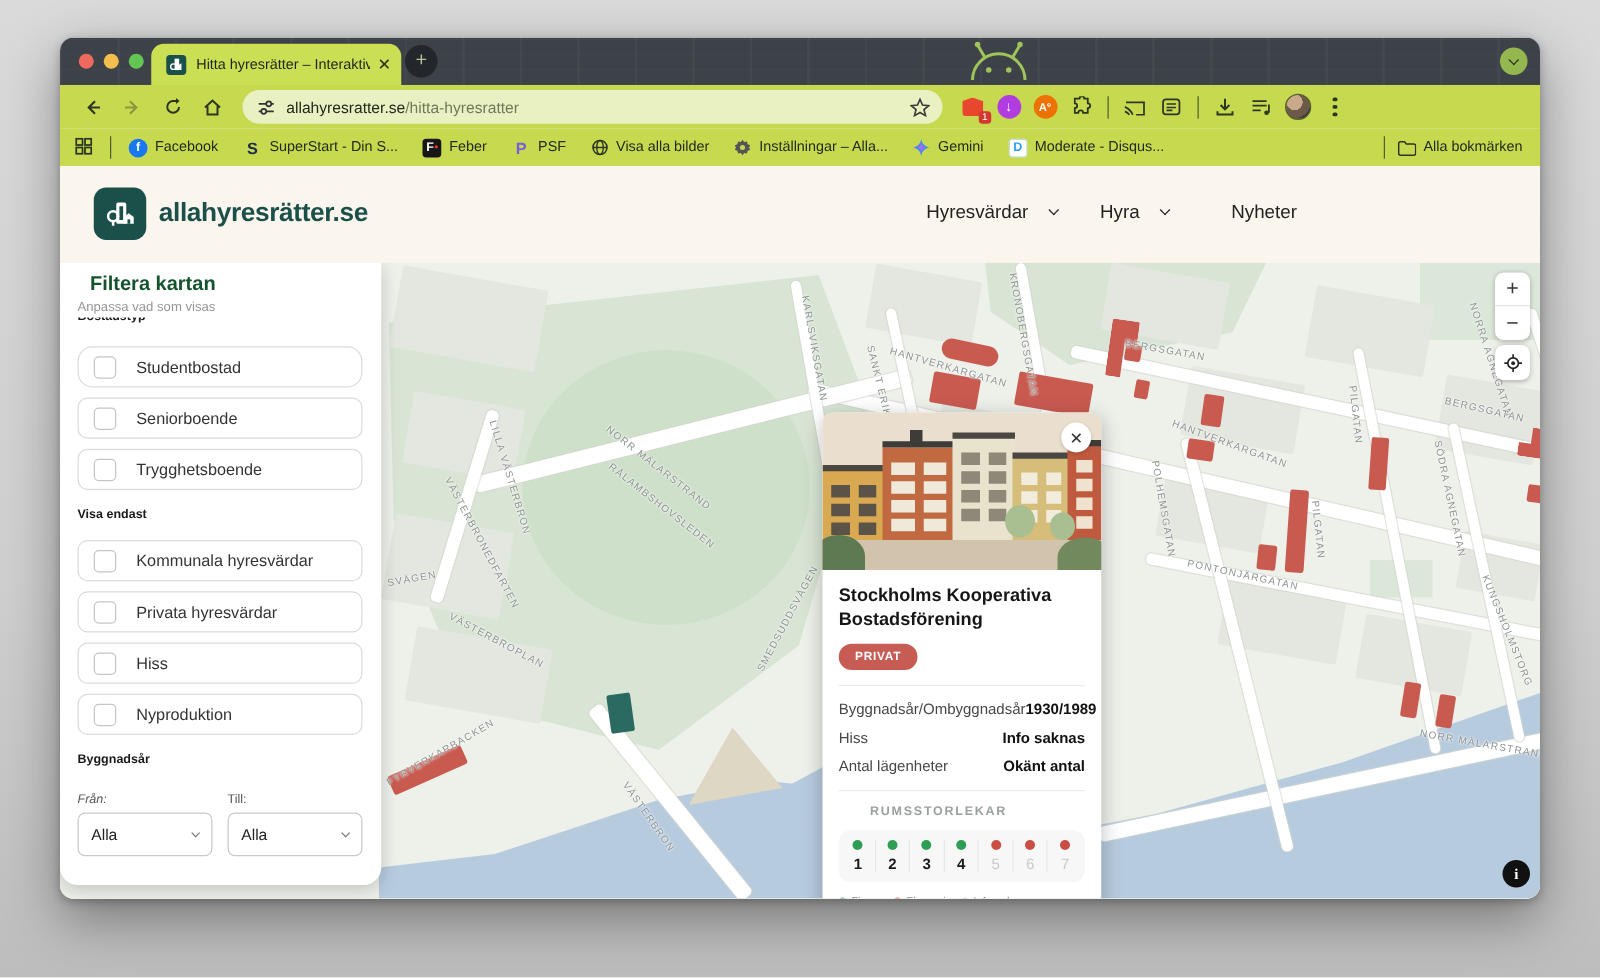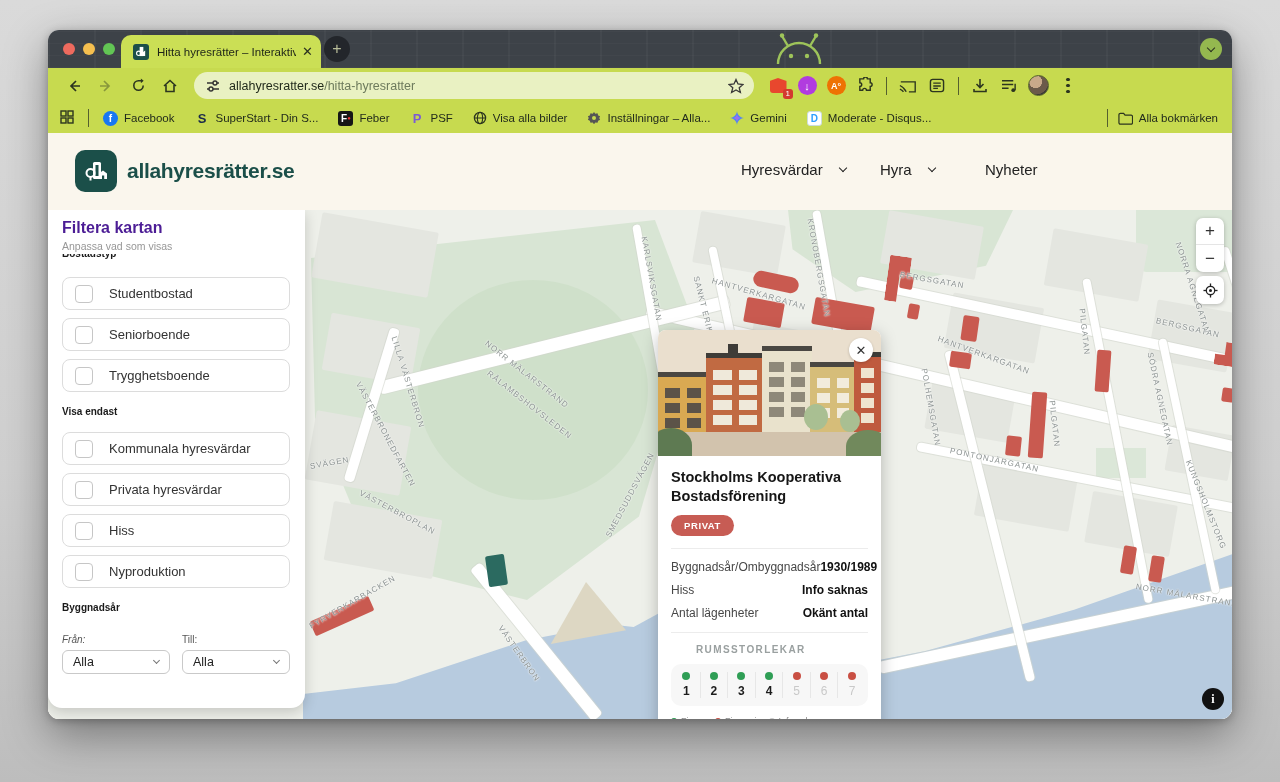--- a/index.html
+++ b/index.html
@@ -67,28 +67,28 @@
 
   #zoom-ctrl { position:absolute; left:1148px; top:8px; width:28px; background:#fff; border-radius:7px; box-shadow:0 1px 4px rgba(0,0,0,.25); overflow:hidden; }
   .zbtn { width:28px; height:27px; display:flex; align-items:center; justify-content:center; font-size:17px; color:#333; }
   #zoom-in { border-bottom:1px solid #e5e5e5; }
   #geo-btn { position:absolute; left:1148px; top:66px; width:28px; height:28px; background:#fff; border-radius:7px; box-shadow:0 1px 4px rgba(0,0,0,.25); display:flex; align-items:center; justify-content:center; }
   #info-btn { position:absolute; left:1154px; top:478px; width:22px; height:22px; border-radius:50%; background:#111; color:#fff; font-size:12px; font-weight:bold; display:flex; align-items:center; justify-content:center; font-family:"Liberation Serif",serif; }
 
   
   #sidebar { position:absolute; left:0; top:0; width:257px; height:498px; background:#fff; border-radius:0 0 14px 14px; box-shadow:0 4px 14px rgba(0,0,0,.18); z-index:20; overflow:hidden; }
   #sb-head { position:absolute; left:0; top:0; right:0; height:44px; background:#fff; z-index:2; padding:9px 14px 0; }
-  #sb-title { font-size:16px; font-weight:bold; color:#4c1d95; }
+  #sb-title { font-size:16px; font-weight:bold; color:#14532d;margin-left:10px; }
   #sb-sub { font-size:10.5px; color:#979797; margin-top:3px; }
   .sb-sect { position:absolute; left:14px; font-size:10px; font-weight:bold; color:#1a1a1a; z-index:1; }
   .cb-card { position:absolute; left:14px; width:228px; height:33px; border:1px solid #dcdcdc; border-radius:8px; display:flex; align-items:center; padding:0 12px; background:#fff; }
   .cb-box { width:18px; height:18px; border:1.5px solid #c6c6c6; border-radius:4px; background:#fff; flex:0 0 18px; }
   .cb-label { font-size:13px; color:#333; margin-left:16px; }
   .sb-minilabel { position:absolute; font-size:10px; color:#555; }
-  .sb-select { position:absolute; width:108px; height:24px; border:1px solid #c9c9c9; border-radius:6px; background:#fff; display:flex; align-items:center; padding:0 10px; font-size:12.5px; color:#222; justify-content:space-between; }
+  .sb-select { position:absolute; width:108px; height:35px; border:1px solid #c9c9c9; border-radius:6px; background:#fff; display:flex; align-items:center; padding:0 10px; font-size:12.5px; color:#222; justify-content:space-between; }
   .sb-select .chev { border-color:#777; width:5px; height:5px; }
 
   
   #popup { position:absolute; left:610px; top:120px; width:223px; background:#fff; border-radius:8px; box-shadow:0 4px 16px rgba(0,0,0,.25); z-index:10; }
   #popup-img { position:relative; height:126px; border-radius:8px 8px 0 0; overflow:hidden; background:#eadfce; }
   #popup-close { position:absolute; right:8px; top:8px; width:24px; height:24px; border-radius:50%; background:#fff; box-shadow:0 1px 3px rgba(0,0,0,.2); display:flex; align-items:center; justify-content:center; font-size:13px; color:#333; z-index:3; }
   .bldg { position:absolute; display:grid; gap:5px 7px; padding:12px 7px 0; align-content:start; }
   .bldg i { display:block; height:10px; }
   .roof { position:absolute; height:5px; background:#4a4742; }
   #img-ground { position:absolute; left:0; bottom:0; width:100%; height:24px; background:#d2c3ad; }
@@ -560,21 +560,21 @@
           </div>
         </div>
       </div>
 
       <div id="sidebar">
         <div id="sb-head">
           <div id="sb-title">Filtera kartan</div>
           <div id="sb-sub">Anpassa vad som visas</div>
         </div>
         <div class="sb-sect" style="top:38px;">Bostadstyp</div>
-        <div class="cb-card" style="top:67px;">
+        <div class="cb-card" style="top:67px;border-radius:12px;">
               <span class="cb-box"></span>
               <span class="cb-label">Studentbostad</span>
             </div>
         <div class="cb-card" style="top:149px;">
               <span class="cb-box"></span>
               <span class="cb-label">Trygghetsboende</span>
             </div>
         <div class="cb-card" style="top:108px;">
               <span class="cb-box"></span>
               <span class="cb-label">Seniorboende</span>

